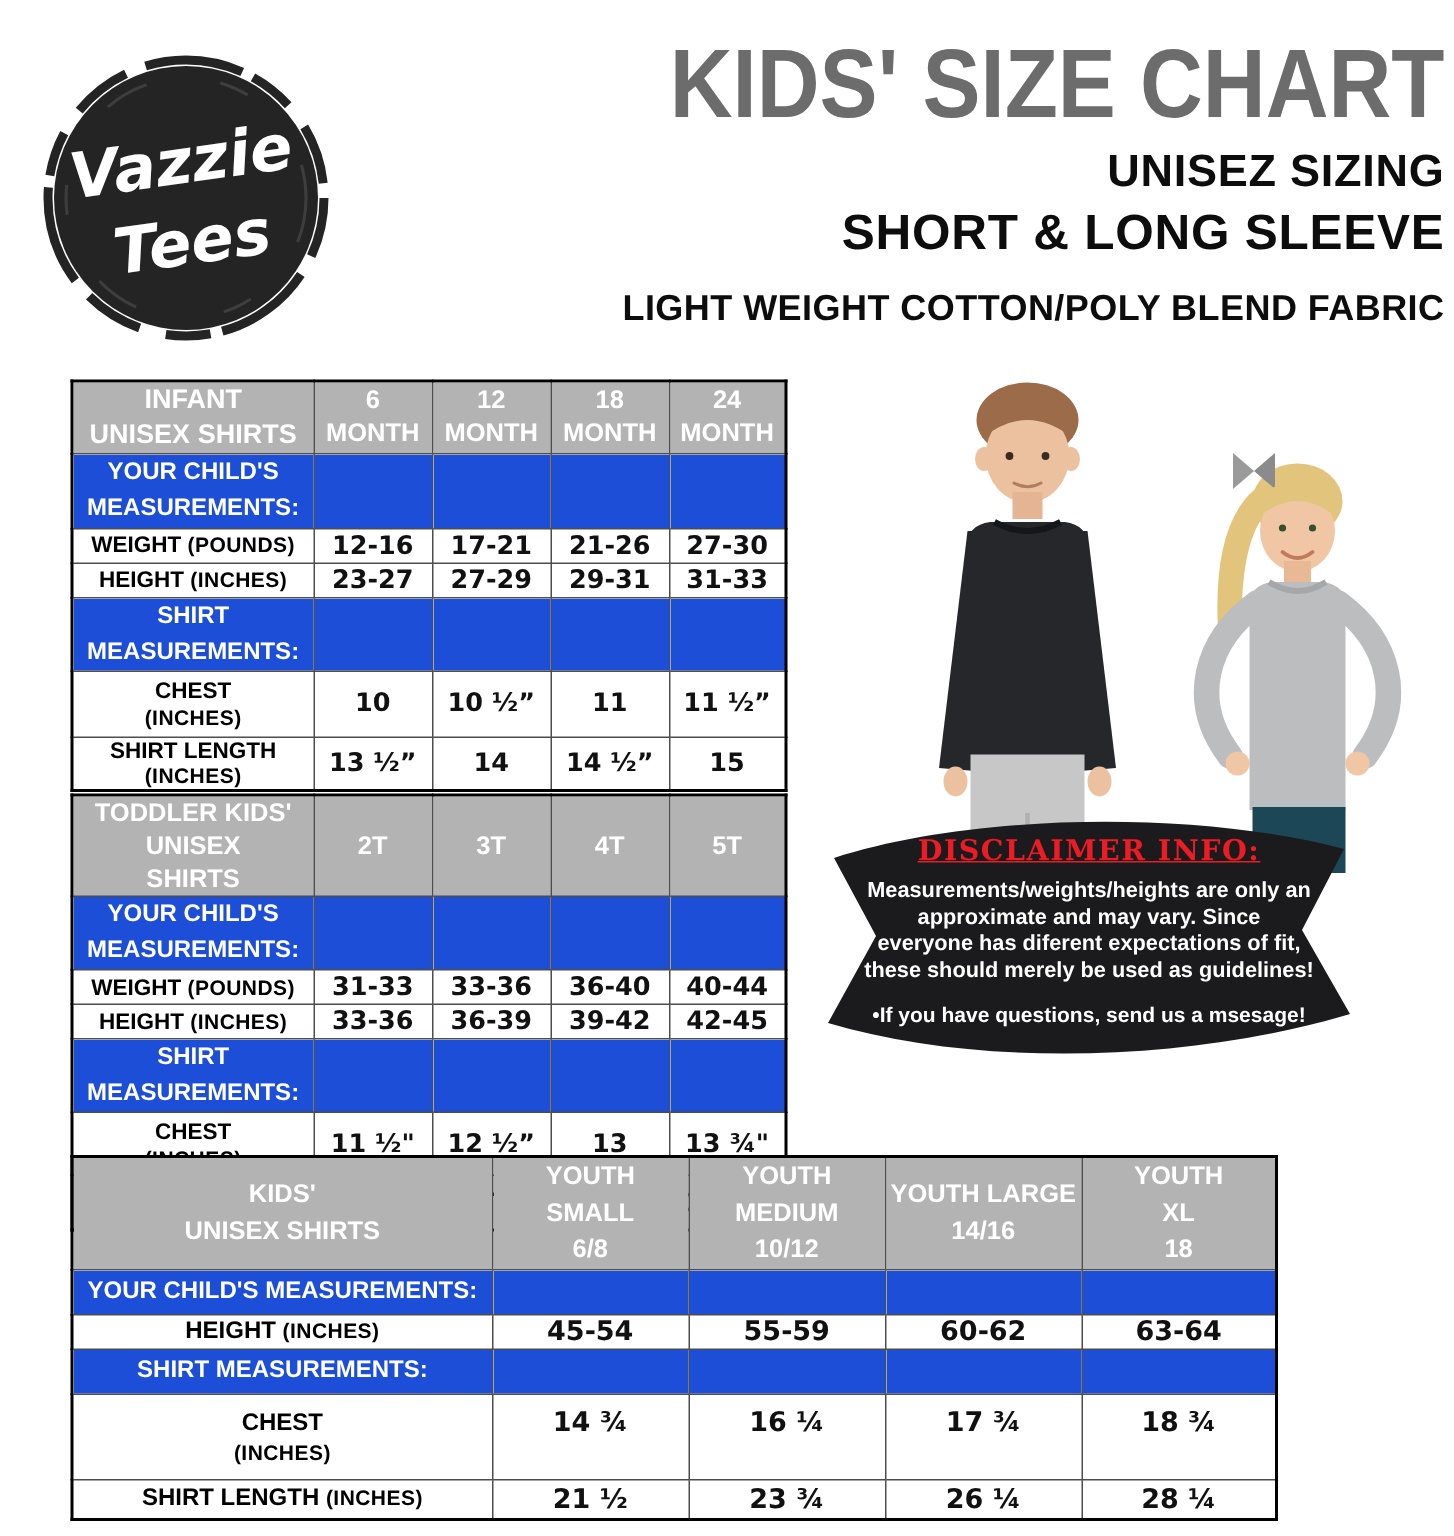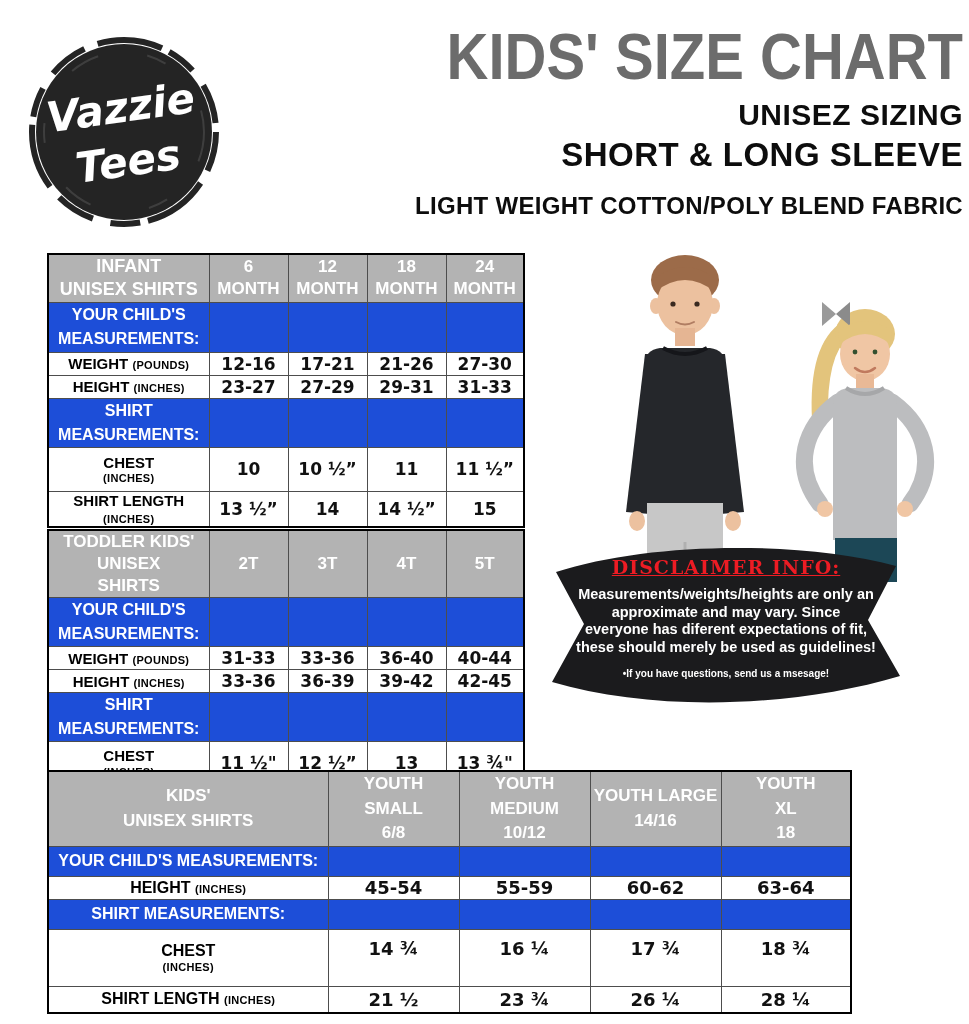--- a/index.html
+++ b/index.html
@@ -29,21 +29,21 @@
     border:2px solid #000;
   }
   table.size td, table.size th{
     border:1px solid #4d4d4d;padding:0 2px;text-align:center;vertical-align:middle;
     overflow:hidden;
   }
   th.gray{background:#b3b3b3;color:#fff;font-weight:700;font-size:17px;line-height:1.3;margin-left:23px;}
   th.gray.big{font-size:18px;}
   td.sec{background:#1d4ed8;color:#fff;font-weight:700;font-size:16px;line-height:1.5;}
   td.lbl{font-weight:800;font-size:15px;color:#000;line-height:1.15;}
-  td.lbl .sub{font-weight:700;font-size:11px;letter-spacing:0.3px;}
+  td.lbl .sub{font-weight:700;font-size:14px;letter-spacing:0.3px;}
   td.lbl .sub.block{display:block;margin-top:1px;}
   td.val{font-family:"DejaVu Sans", sans-serif;font-weight:700;font-size:17px;color:#111;}
   #kids-table td.val{font-size:18px;}
   #kids-table td.lbl{font-size:16px;}
   #kids-table th.gray{font-size:17px;line-height:1.45;}
 
   
   .kids-photo{position:absolute;left:552px;top:242px;width:412px;height:340px;z-index:1;}
 
   
@@ -53,21 +53,21 @@
     position:absolute;top:24px;left:30px;right:30px;text-align:center;
     font-family:"DejaVu Serif", serif;font-weight:700;font-size:19px;
     color:#ed1c24;text-decoration:underline;letter-spacing:1px;
   }
   .disc-body{
     position:absolute;top:54px;left:38px;right:38px;text-align:center;
     color:#fff;font-weight:700;font-size:14.5px;line-height:1.22;
   }
   .disc-note{
     position:absolute;top:136px;left:38px;right:38px;text-align:center;
-    color:#fff;font-weight:700;font-size:10px;
+    color:#fff;font-weight:700;font-size:14px;
   }
 </style>
 </head>
 <body>
 
 <div class="logo">
   <svg width="192" height="206" viewBox="0 0 192 206">
     <circle cx="96" cy="102" r="88" fill="#242424"></circle>
     <circle cx="96" cy="102" r="92" fill="none" stroke="#242424" stroke-width="6" stroke-dasharray="40 14 66 8 30 18"></circle>
     <circle cx="96" cy="102" r="80" fill="none" stroke="#ffffff" stroke-opacity="0.12" stroke-width="2" stroke-dasharray="30 50 20 60"></circle>

